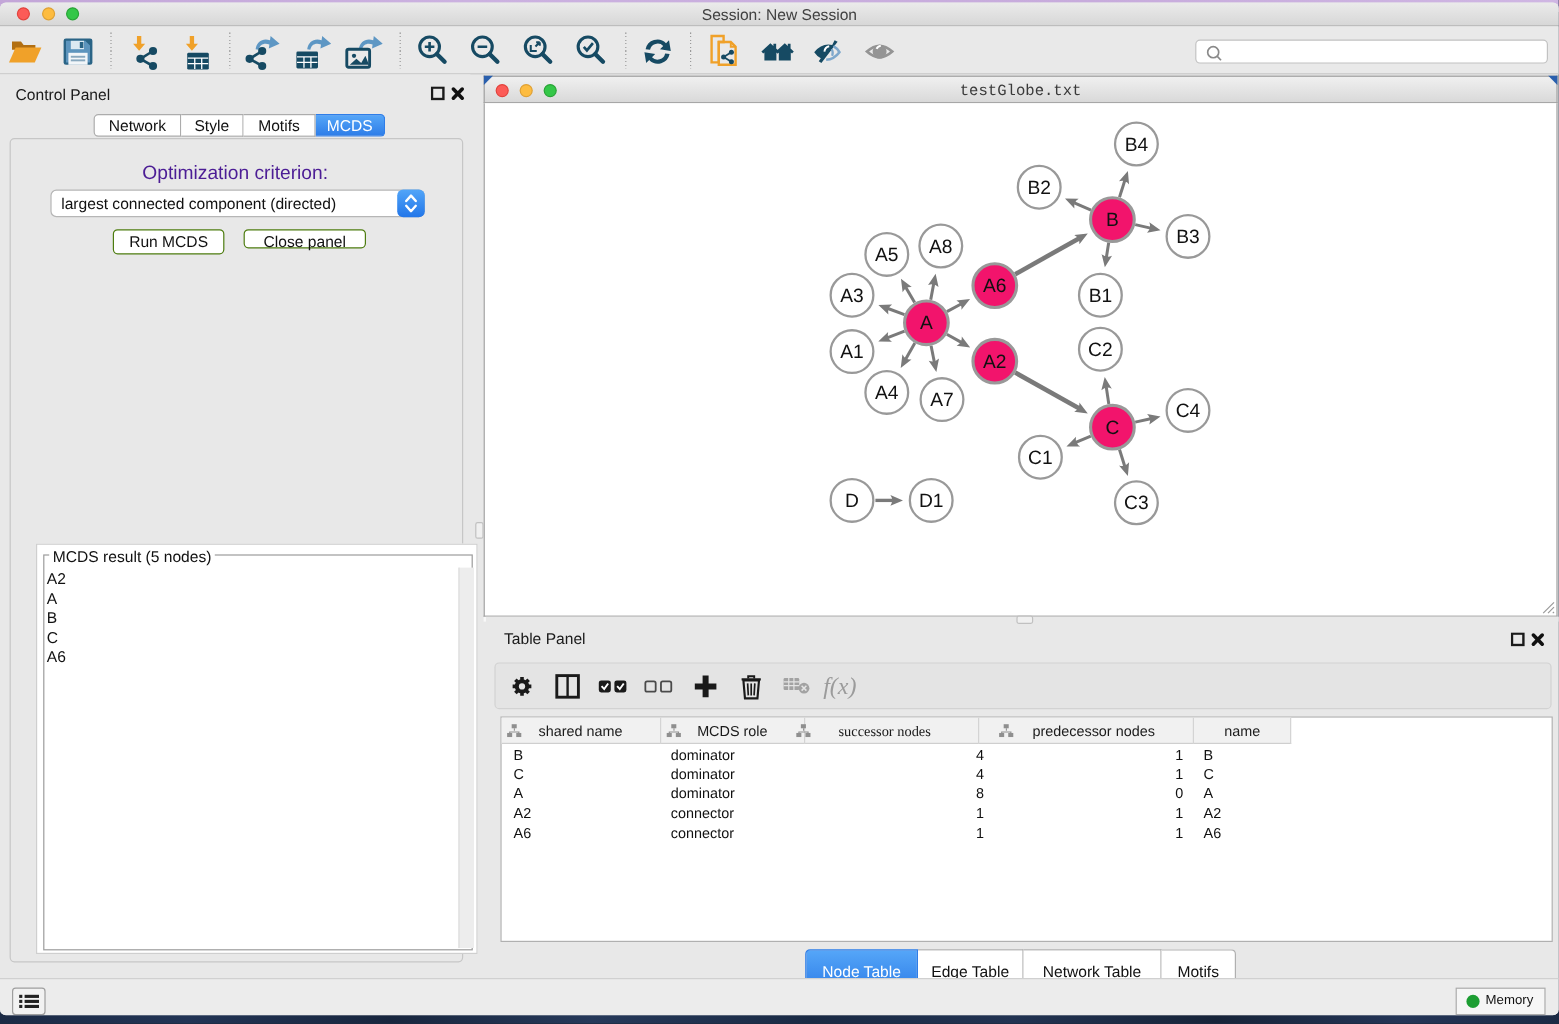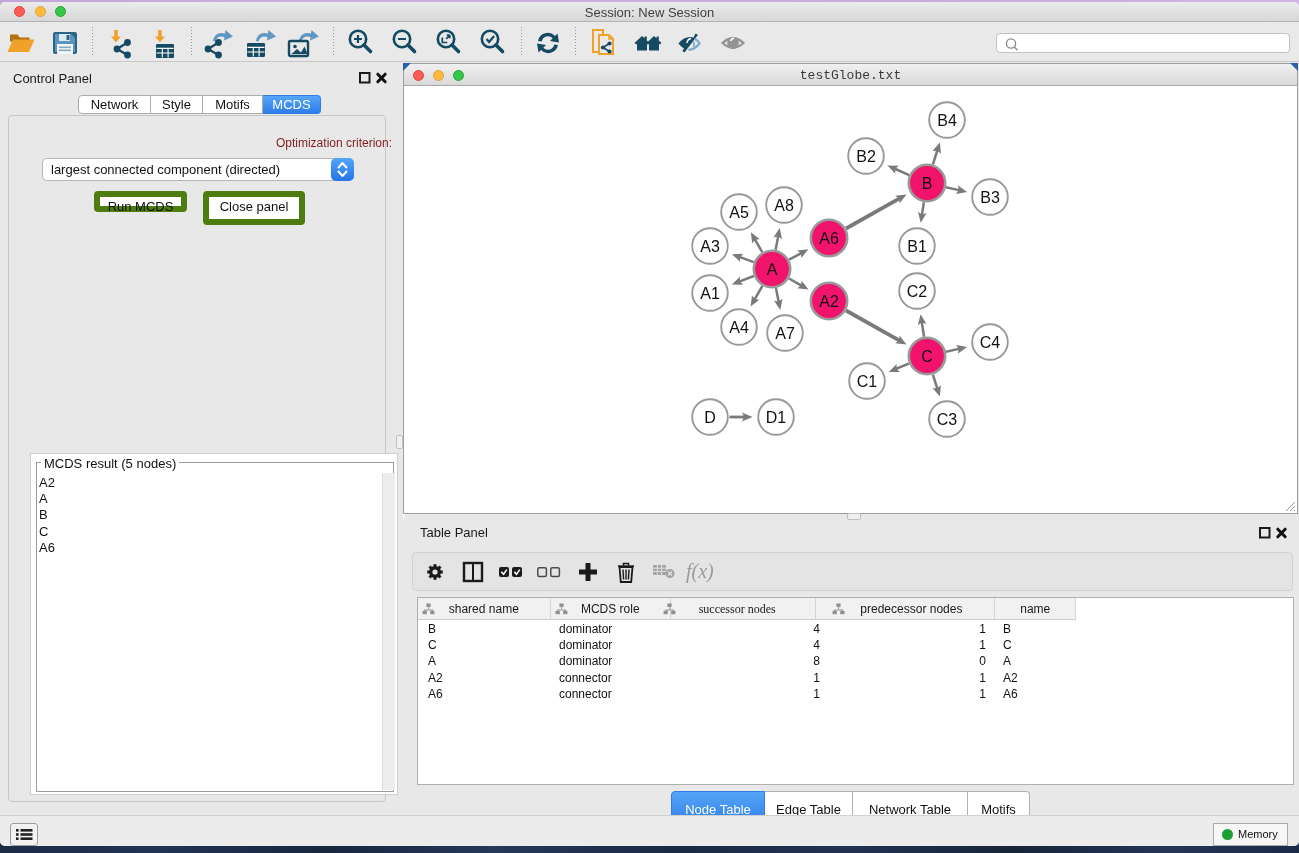--- a/index.html
+++ b/index.html
@@ -36,21 +36,21 @@
 .cpanel { position:absolute; top:60px; left:0; width:392px; height:753px; background:#e8e8e8; }
 .phead { font-size:13px; color:#1a1a1a; }
 .cp-inner { position:absolute; left:8px; top:53px; width:378px; height:687px;
   border:1px solid #c6c6c6; border-radius:4px; }
 .tabs { position:absolute; top:33px; left:78px; height:20px; display:flex; z-index:3; }
 .tab { height:19px; background:#fff; border:1px solid #acacac; border-left:none;
   font-size:13px; color:#111; display:flex; align-items:center; justify-content:center; }
 .tab.first { border-left:1px solid #acacac; border-radius:4px 0 0 4px; }
 .tab.sel { background:linear-gradient(#55a6f8,#2e7de8); border-color:#2e7de8; color:#fff;
   border-radius:0 4px 4px 0; }
-.btn { position:absolute; background:#fff; border:6px solid #4d7c0f; border-radius:4px;
+.btn { position:absolute; background:#fff; border:1px solid #4d7c0f; border-radius:4px;
   font-size:13px; color:#111; text-align:center; }
 
 
 .netwin { position:absolute; left:403px; top:61px; width:895px; height:451px; }
 .nw-tb { position:absolute; left:0; top:0; width:100%; height:23px;
   background:linear-gradient(#f0f0f0,#d9d9d9); border:1px solid #9f9f9f; border-bottom:1px solid #a7a7a7;font-family:Liberation Mono, monospace; }
 .nw-tb .title { position:absolute; top:4px; width:100%; text-align:center; font-size:13px; color:#3a3a3a; }
 .tl2 { position:absolute; width:11px; height:11px; border-radius:50%; top:6px; }
 .nw-canvas { position:absolute; left:0; top:23px; width:895px; height:428px;
   background:#fff; border:1px solid #9f9f9f; border-top:none; }
@@ -237,33 +237,33 @@
       <rect x="1" y="1" width="9.5" height="9.5" fill="none" stroke="#1a1a1a" stroke-width="2"></rect>
       <path d="M18.8 2.2 L26.2 9.8 M26.2 2.2 L18.8 9.8" stroke="#111" stroke-width="3" stroke-linecap="round"></path>
     </svg>
     <div class="tabs">
       <div class="tab first" style="width:73px">Network</div>
       <div class="tab" style="width:52px">Style</div>
       <div class="tab" style="width:60px">Motifs</div>
       <div class="tab sel" style="width:58px">MCDS</div>
     </div>
     <div class="cp-inner"></div>
-    <div style="position:absolute;left:0;top:74px;width:392px;text-align:right;font-size:12px;color:#7f1d1d">Optimization criterion:</div>
+    <div style="position:absolute;left:0;top:74px;width:392px;text-align:center;font-size:16px;color:#4c1d95">Optimization criterion:</div>
 
     <div style="position:absolute;left:42px;top:96px;width:312px;height:23px;background:#fff;border:1px solid #b6b6b6;border-radius:5px;">
       <div style="position:absolute;left:8px;top:3px;font-size:13px;color:#111">largest connected component (directed)</div>
       <div style="position:absolute;right:-1px;top:-1px;width:23px;height:23px;border-radius:5px;background:linear-gradient(#52a5f8,#2276e9);">
         <svg width="23" height="23" viewBox="0 0 23 23">
           <path d="M7.5 9.5 L11.5 5 L15.5 9.5" fill="none" stroke="#fff" stroke-width="2" stroke-linejoin="round" stroke-linecap="round"></path>
           <path d="M7.5 13.5 L11.5 18 L15.5 13.5" fill="none" stroke="#fff" stroke-width="2" stroke-linejoin="round" stroke-linecap="round"></path>
         </svg>
       </div>
     </div>
     <div class="btn" style="left:94px;top:129px;width:93px;height:21px;line-height:19px;">Run MCDS</div>
-    <div class="btn" style="left:203px;top:129px;width:102px;height:34px;line-height:19px;">Close panel</div>
+    <div class="btn" style="left:203px;top:129px;width:102px;height:16px;line-height:19px;">Close panel</div>
 
     <div style="position:absolute;left:30px;top:391px;width:368px;height:342px;background:#fff;border:1px solid #cfcfcf;">
       <div style="position:absolute;left:5px;top:8px;right:3px;bottom:2px;border:1px solid #9c9c9c;"></div>
       <div style="position:absolute;left:10px;top:2px;background:#fff;padding:0 3px;font-size:13px;color:#111">MCDS result (5 nodes)</div>
       <div style="position:absolute;left:351px;top:19px;width:13px;height:317px;background:#ededed;border-left:1px solid #dcdcdc;"></div>
       <div style="position:absolute;left:8px;top:21px;font-size:13px;color:#111;line-height:16.2px;">A2<br>A<br>B<br>C<br>A6</div>
     </div>
   </div>
 
   <div style="position:absolute;left:396px;top:433px;width:7px;height:14px;background:#f0f0f0;border:1px solid #c0c0c0;border-radius:2px;"></div>

